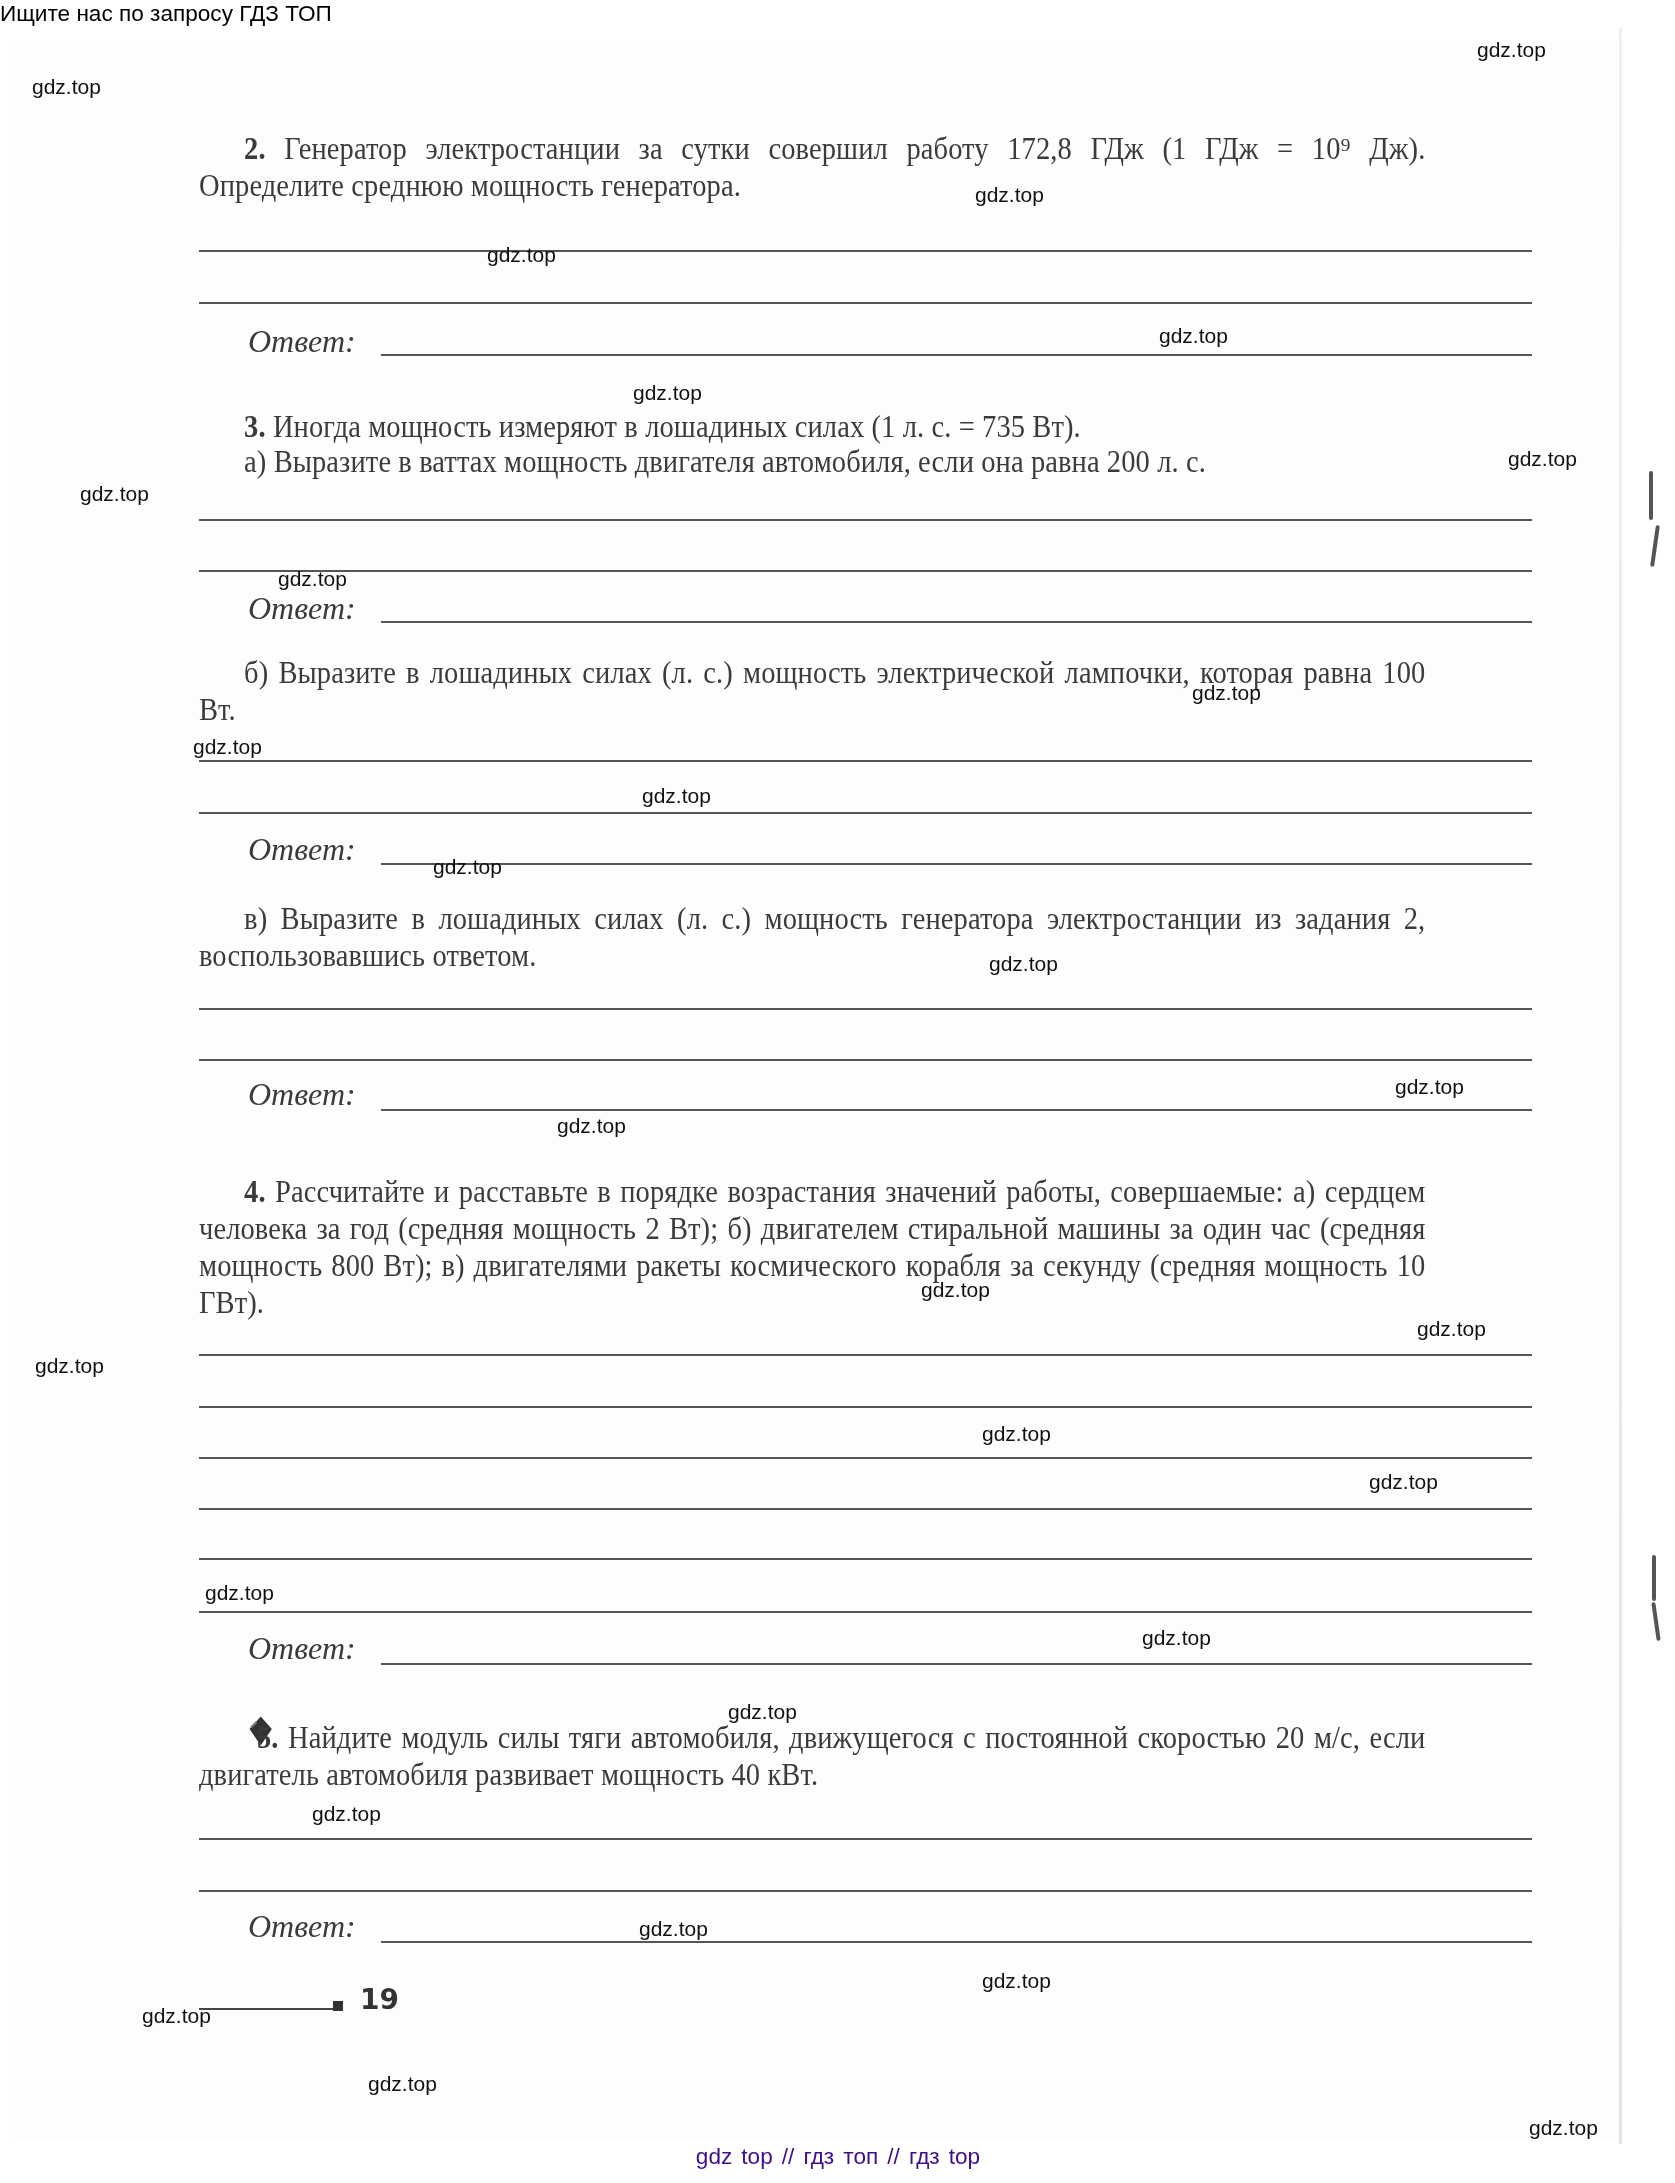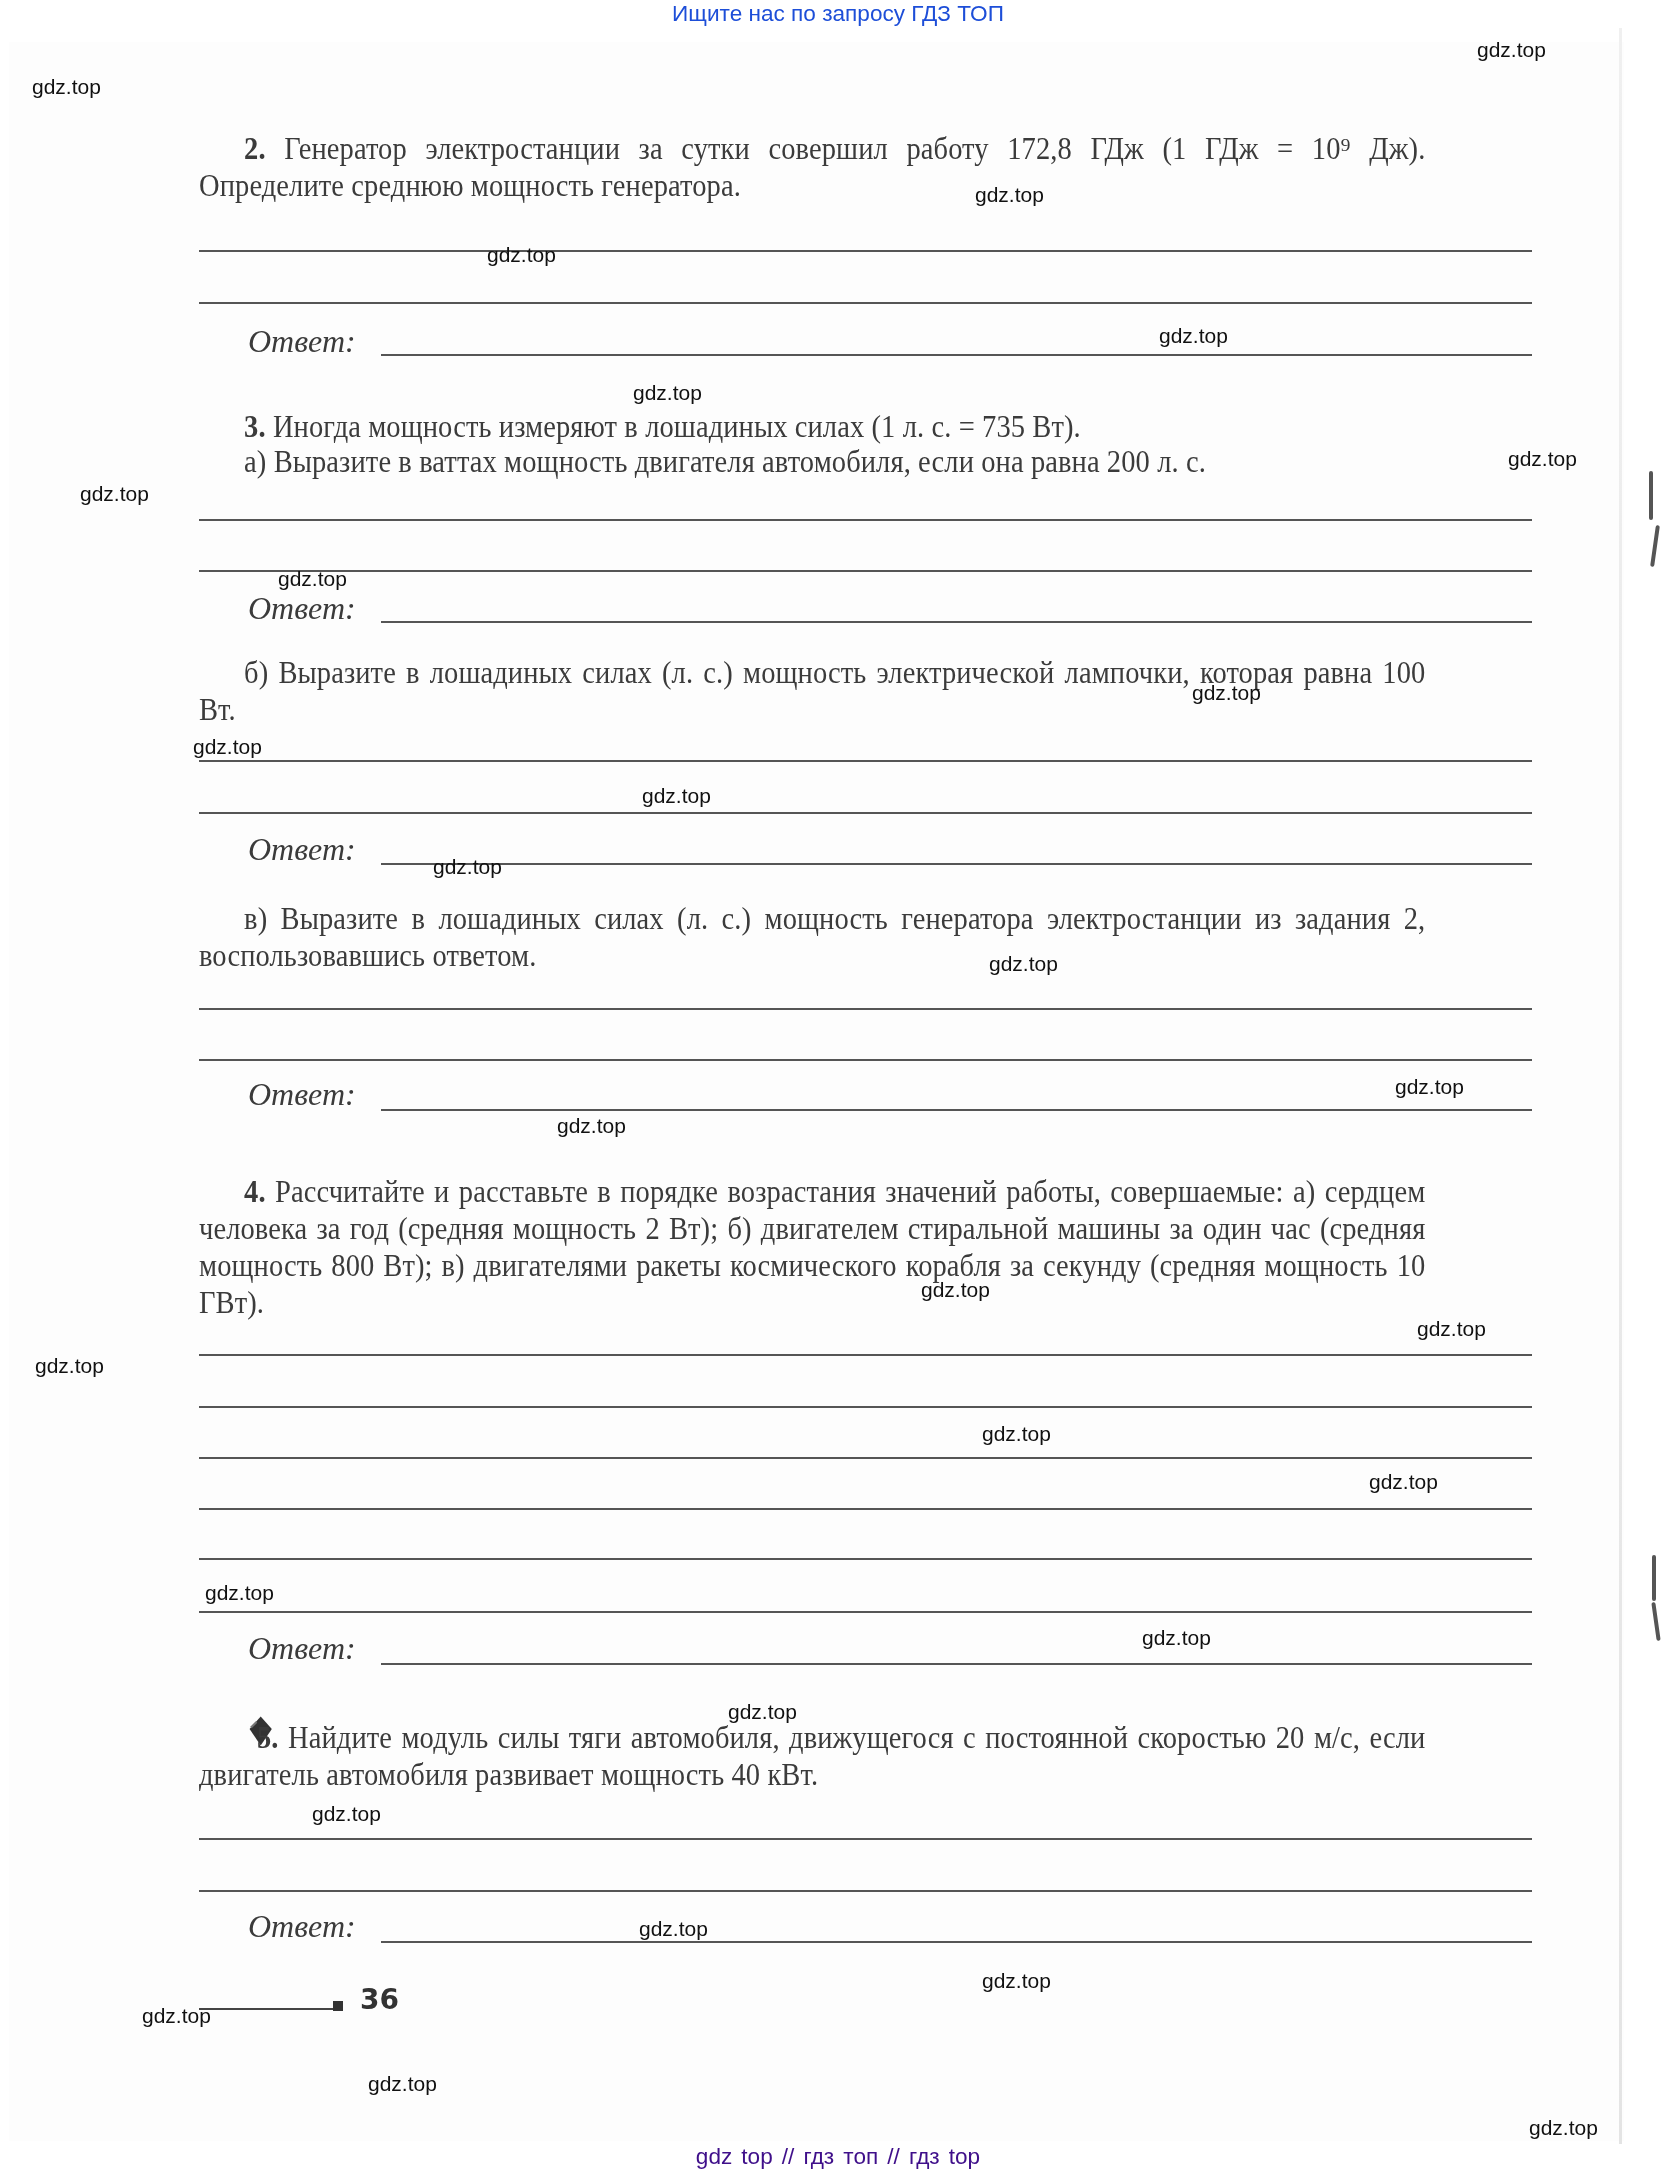--- a/index.html
+++ b/index.html
@@ -3,22 +3,22 @@
 <meta charset="utf-8">
 <style>
   html, body { margin: 0; padding: 0; }
   body {
     width: 1676px; height: 2183px; position: relative; overflow: hidden;
     background: #ffffff;
     font-family: "DejaVu Serif", "Liberation Serif", serif;
     color: #3a3a3a;
   }
   .top-banner {
-    position: absolute; left: 0; top: 1.4px; width: 1676px; text-align: center;
-    font-family: "Liberation Sans", sans-serif; font-size: 22.6px; color: #1d4ed8;
+    position: absolute; left: 0; top: 1.4px; width: 1676px; text-align: left;
+    font-family: "Liberation Sans", sans-serif; font-size: 22.6px; color: #000000;
   }
   .bottom-banner {
     position: absolute; left: 0; top: 2144px; width: 1676px; text-align: center;
     font-family: "Liberation Sans", sans-serif; font-size: 22.6px; color: #3f0f8a;
     word-spacing: 2.8px;
   }
   .page {
     position: absolute; left: 8.5px; top: 42px; width: 1615px; height: 2099px;
     background: #fdfdfd;
   }
@@ -118,21 +118,21 @@
 <div class="text" style="top:1719px;text-indent:63px;">
   <span class="num">5.</span><span> Найдите модуль силы тяги автомобиля, движущегося с постоянной скоростью 20 м/с, если двигатель автомобиля развивает мощность 40 кВт.</span>
 </div>
 <div class="rule" style="top:1838px;"></div>
 <div class="rule" style="top:1890px;"></div>
 <div class="answer" style="top:1908px;">Ответ:</div>
 <div class="rule answer-rule" style="top:1941px;"></div>
 
 <div class="pagenum-line"></div>
 <div class="pagenum-square"></div>
-<div class="pagenum">36</div>
+<div class="pagenum">19</div>
 
 <div class="wm" style="left:1477px;top:38px;">gdz.top</div>
 <div class="wm" style="left:32px;top:75px;">gdz.top</div>
 <div class="wm" style="left:975px;top:183px;">gdz.top</div>
 <div class="wm" style="left:487px;top:243px;">gdz.top</div>
 <div class="wm" style="left:1159px;top:324px;">gdz.top</div>
 <div class="wm" style="left:633px;top:381px;">gdz.top</div>
 <div class="wm" style="left:1508px;top:447px;">gdz.top</div>
 <div class="wm" style="left:80px;top:482px;">gdz.top</div>
 <div class="wm" style="left:278px;top:567px;">gdz.top</div>

